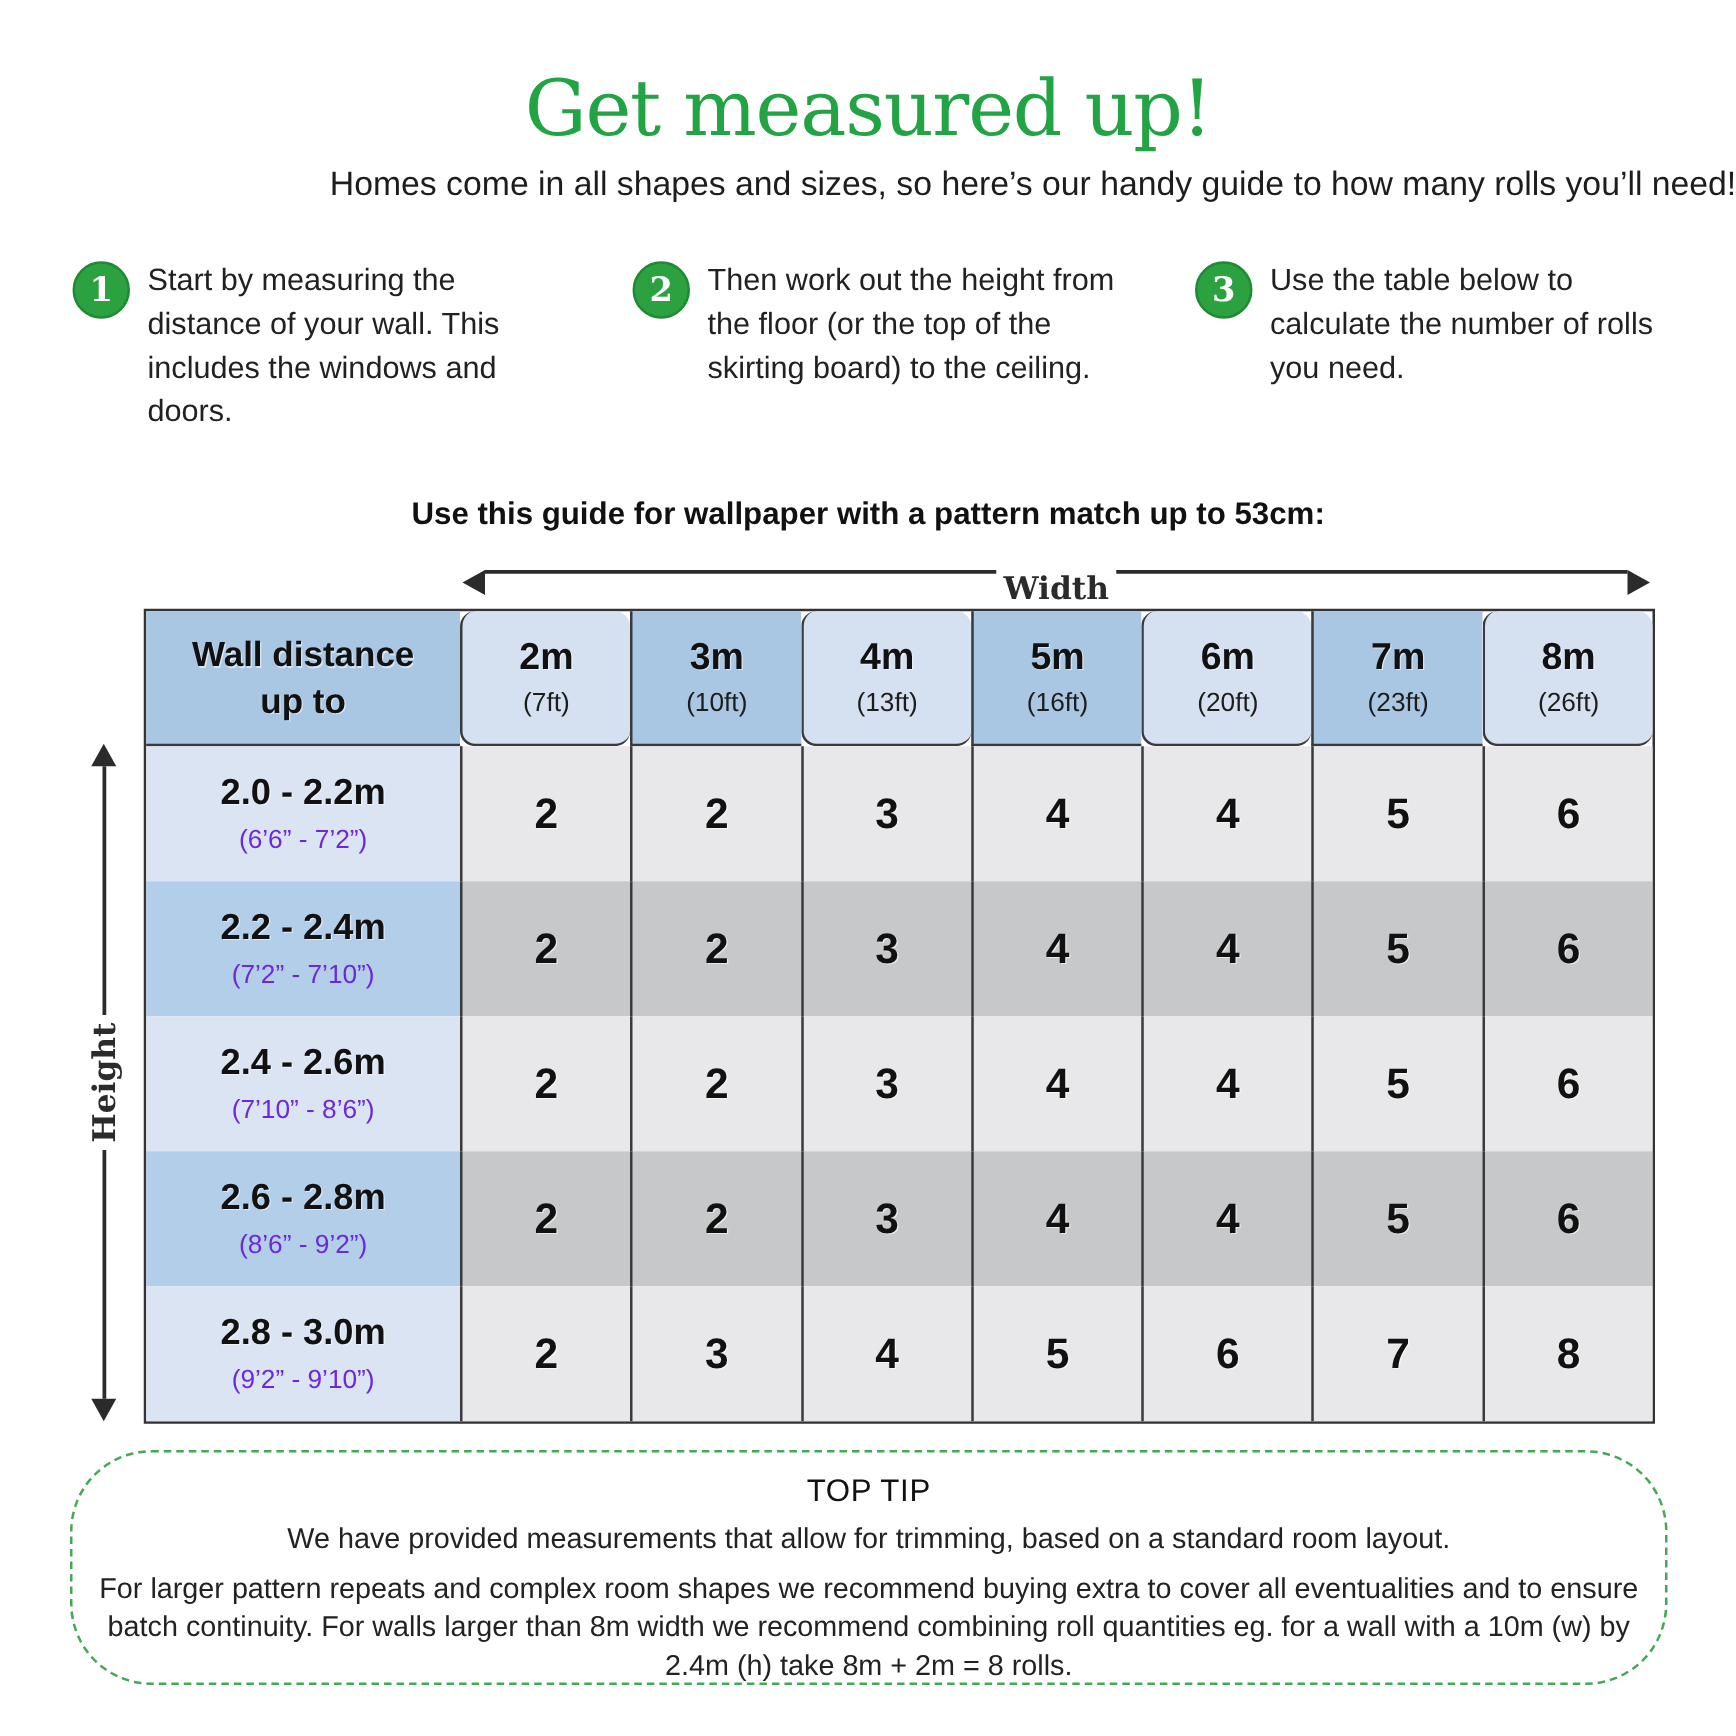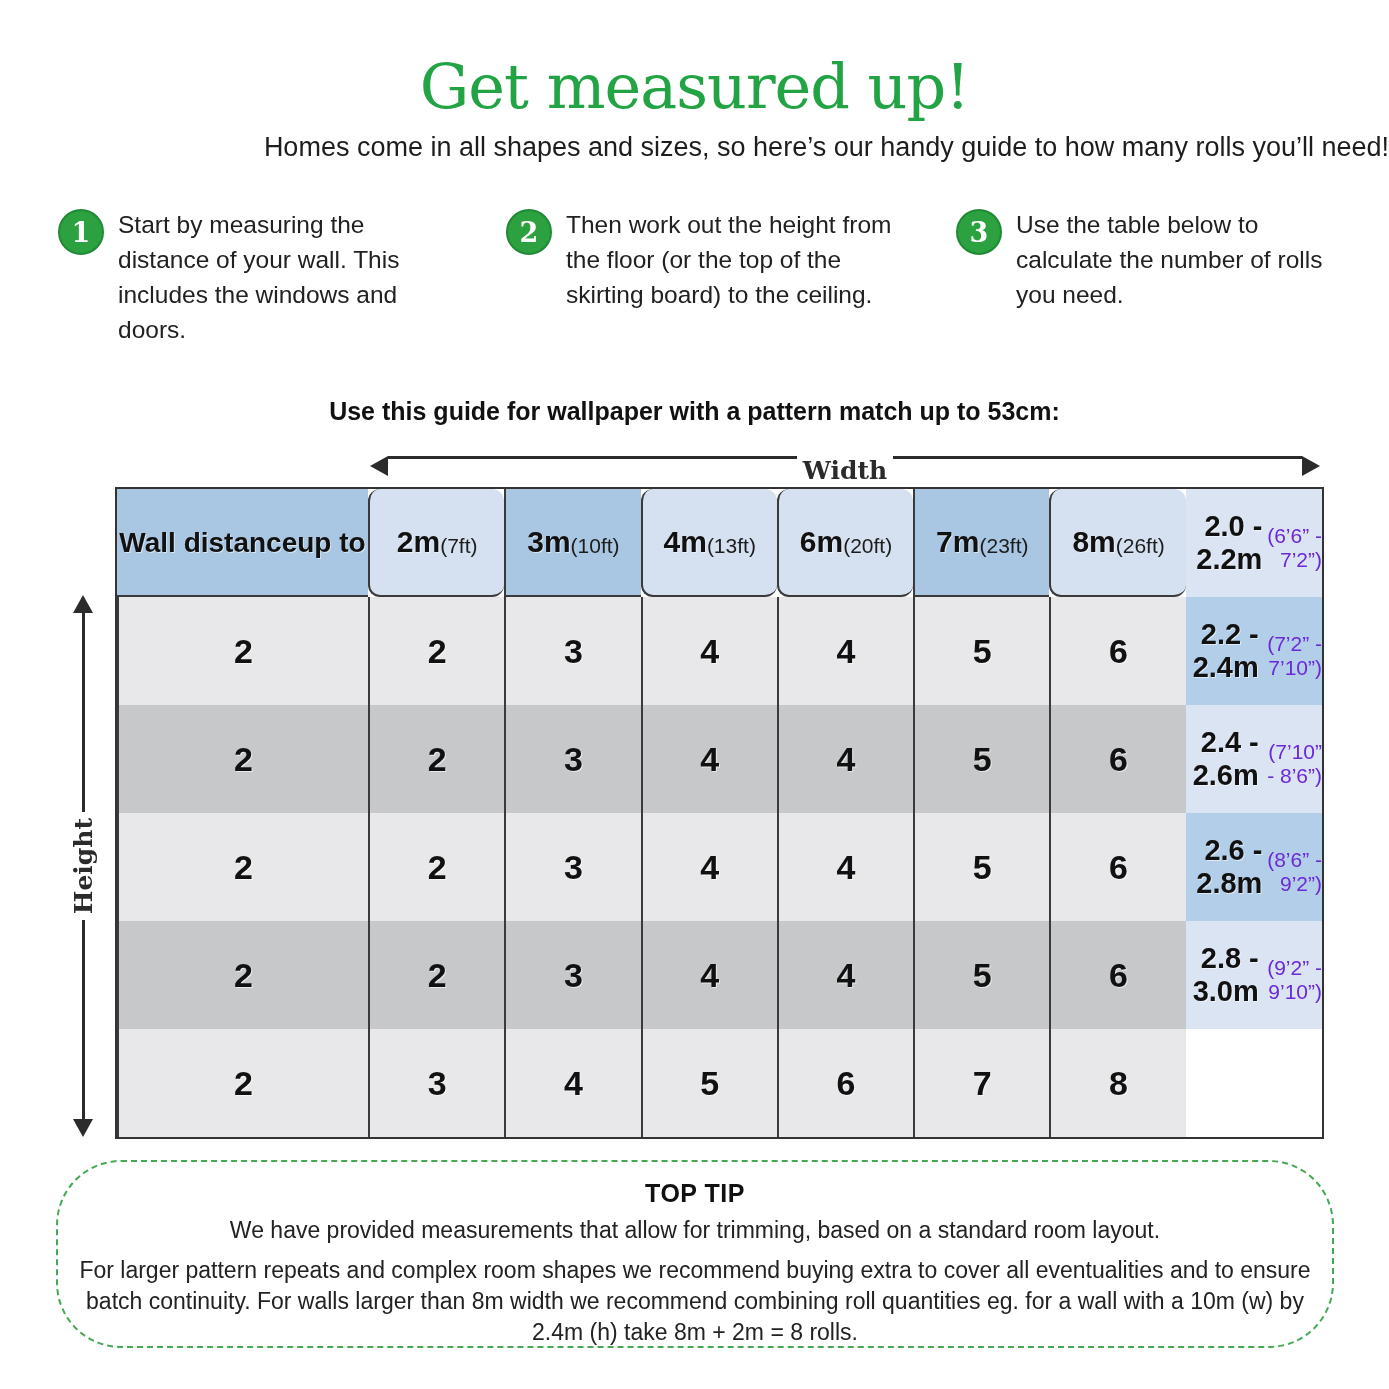--- a/index.html
+++ b/index.html
@@ -59,21 +59,21 @@
     font-family:"DejaVu Serif",serif;font-weight:bold;font-size:25px;color:#2b2b2b;
     padding:6px 0;
   }
   
   .measure-table{
     position:absolute;left:115px;top:487px;width:1209px;
     display:grid;grid-template-columns:251px repeat(7,1fr);grid-auto-rows:108px;
     border:2px solid #333;box-sizing:border-box;
   }
   .cell{
-    display:flex;flex-direction:row;align-items:center;justify-content:center;
+    display:flex;flex-direction:column;align-items:center;justify-content:center;
     border-left:2px solid #3a3a3a;text-align:right;
   }
   .cell.first-col{border-left:none;}
   .cell.hdr-row{border-bottom:2px solid #3a3a3a;}
   .hdr-med{background:#a9c6e2;}
   .hdr-light{background:#d5e0f0;border-radius:12px;}
   .lbl-light{background:#dbe4f2;}
   .lbl-med{background:#b3cee9;}
   .data-light{background:#e8e8ea;}
   .data-dark{background:#c6c8ca;}
@@ -83,21 +83,21 @@
   .hdr-imperial{font-size:21px;color:#1c1c1c;margin-top:8px;}
   .row-range{font-size:29px;font-weight:bold;color:#111;text-shadow:1px 1px 0 rgba(255,255,255,.55);}
   .row-imperial{font-size:21px;color:#6d28d9;margin-top:9px;}
   .data-val{font-size:34px;font-weight:bold;color:#111;text-shadow:1px 1px 0 rgba(255,255,255,.6);}
   
   .top-tip{
     position:absolute;left:56px;top:1160px;width:1278px;height:188px;
     border:2px dashed #44a854;border-radius:65px;box-sizing:border-box;
     text-align:center;
   }
-  .tip-heading{margin-top:17px;font-size:25px;font-weight:bold;color:#111;letter-spacing:.5px;}
+  .tip-heading{margin-top:17px;font-size:25px;font-weight:normal;color:#111;letter-spacing:.5px;}
   .tip-line1{margin-top:9px;font-size:23px;color:#222;}
   .tip-line2{margin:11px auto 0;max-width:1250px;font-size:23px;line-height:31px;color:#222;}
 </style>
 </head>
 <body>
 
 <div class="page">
 
   <div class="main-title">Get measured up!</div>
   <div class="subtitle">Homes come in all shapes and sizes, so here’s our handy guide to how many rolls you’ll need!</div>
@@ -144,20 +144,24 @@
       <div class="hdr-imperial">(7ft)</div>
     </div>
     <div class="cell hdr-row hdr-med">
       <div class="hdr-metric">3m</div>
       <div class="hdr-imperial">(10ft)</div>
     </div>
     <div class="cell hdr-row hdr-light">
       <div class="hdr-metric">4m</div>
       <div class="hdr-imperial">(13ft)</div>
     </div>
+    <div class="cell hdr-row hdr-med">
+      <div class="hdr-metric">5m</div>
+      <div class="hdr-imperial">(16ft)</div>
+    </div>
     <div class="cell hdr-row hdr-light">
       <div class="hdr-metric">6m</div>
       <div class="hdr-imperial">(20ft)</div>
     </div>
     <div class="cell hdr-row hdr-med">
       <div class="hdr-metric">7m</div>
       <div class="hdr-imperial">(23ft)</div>
     </div>
     <div class="cell hdr-row hdr-light">
       <div class="hdr-metric">8m</div>

